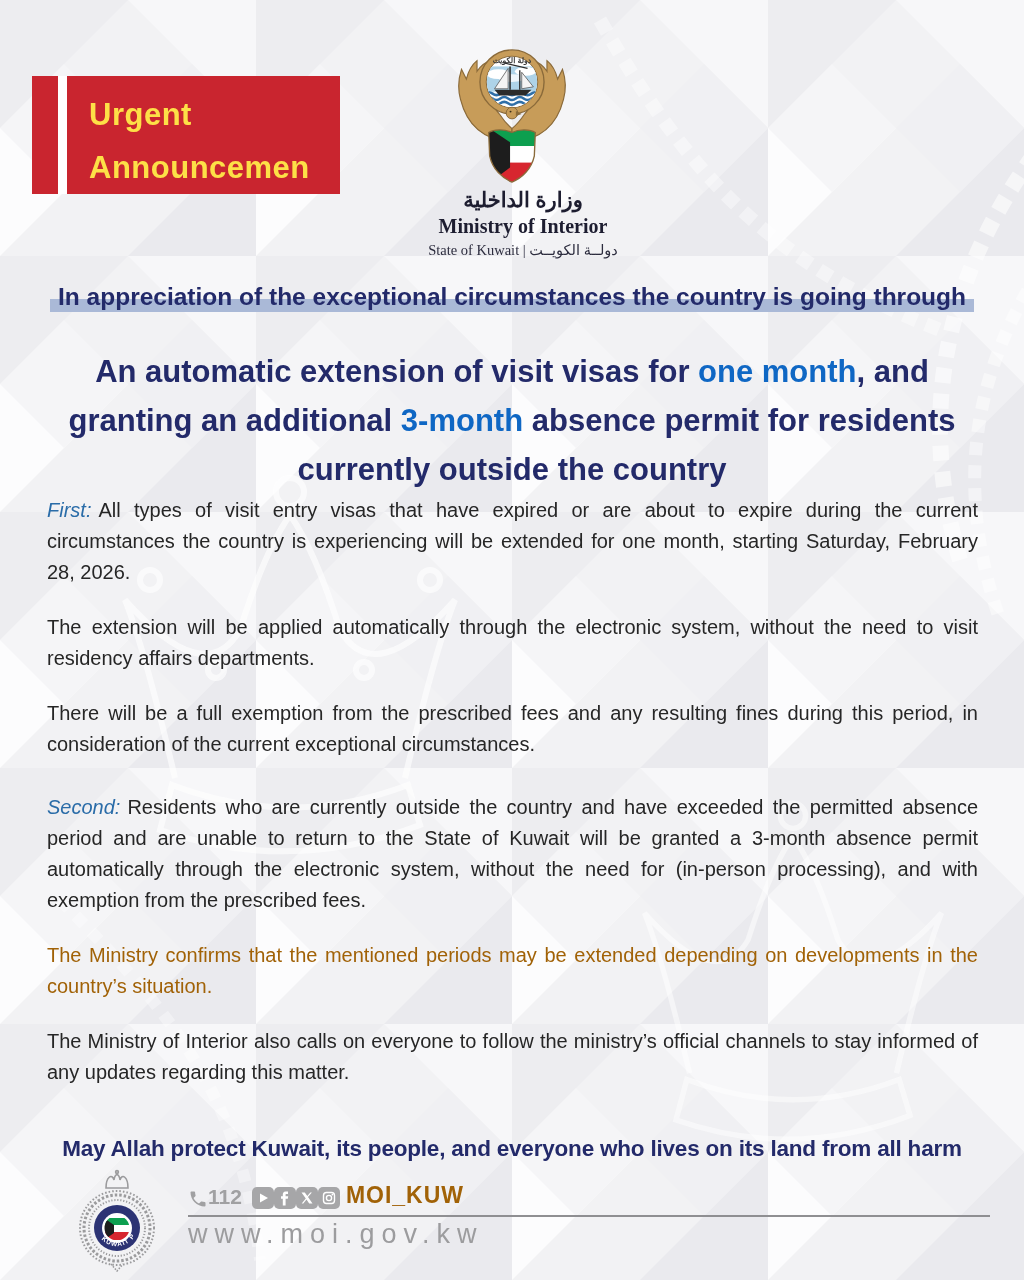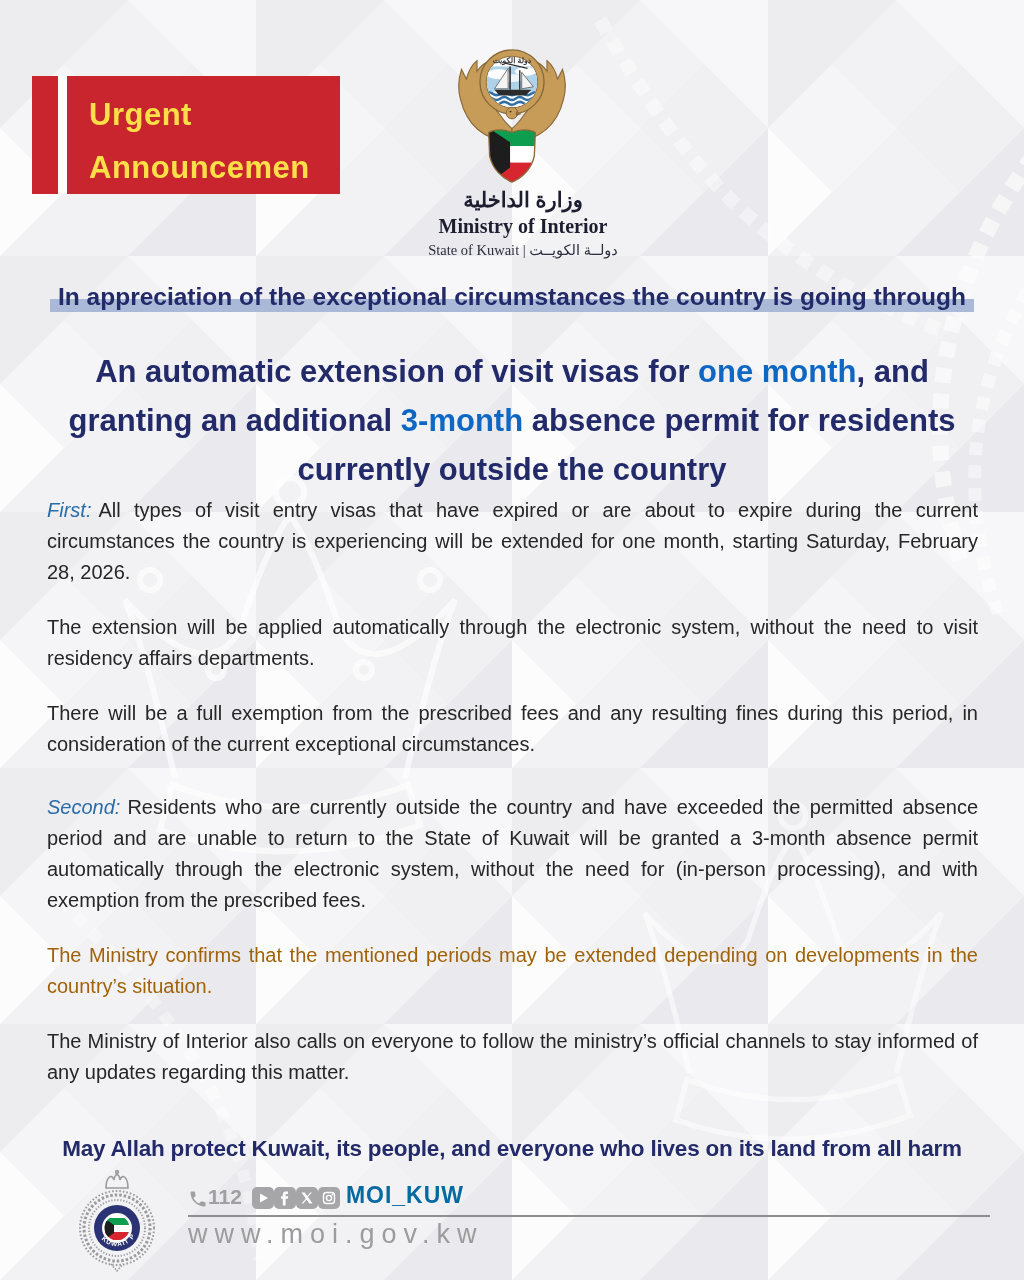--- a/index.html
+++ b/index.html
@@ -53,21 +53,21 @@
   .closing {
     left:0; top:1136px; width:100%; text-align:center;
     font-size:22.5px; font-weight:bold; color:#232a6a; letter-spacing:-0.2px;
   }
 
   
   .footer { left:70px; top:1166px; width:920px; height:96px; color:#9d9d9f; }
   .footer .badge { position:absolute; left:0; top:2px; }
   .footer .contact-row { position:absolute; left:118px; top:16px; display:flex; align-items:flex-end; }
   .footer .phone-num { font-size:21px; font-weight:bold; color:#a0a0a2; margin-right:10px; }
-  .footer .handle { font-size:23px; font-weight:bold; color:#0369a1; letter-spacing:1px; margin-left:6px; }
+  .footer .handle { font-size:23px; font-weight:bold; color:#a16207; letter-spacing:1px; margin-left:6px; }
   .footer .rule { position:absolute; left:118px; right:0; top:49px; border-top:2px solid #8f8f92; }
   .footer .site { position:absolute; left:118px; top:53px; font-size:27px; color:#9c9c9e; letter-spacing:7px; }
   .icon-box { width:22px; height:22px; border-radius:5px; background:#a6a6a8; display:flex; align-items:center; justify-content:center; }
 </style>
 </head>
 <body>
 
 <div class="page">
 
   <svg class="bg-pattern" width="1024" height="1280" viewBox="0 0 1024 1280">

